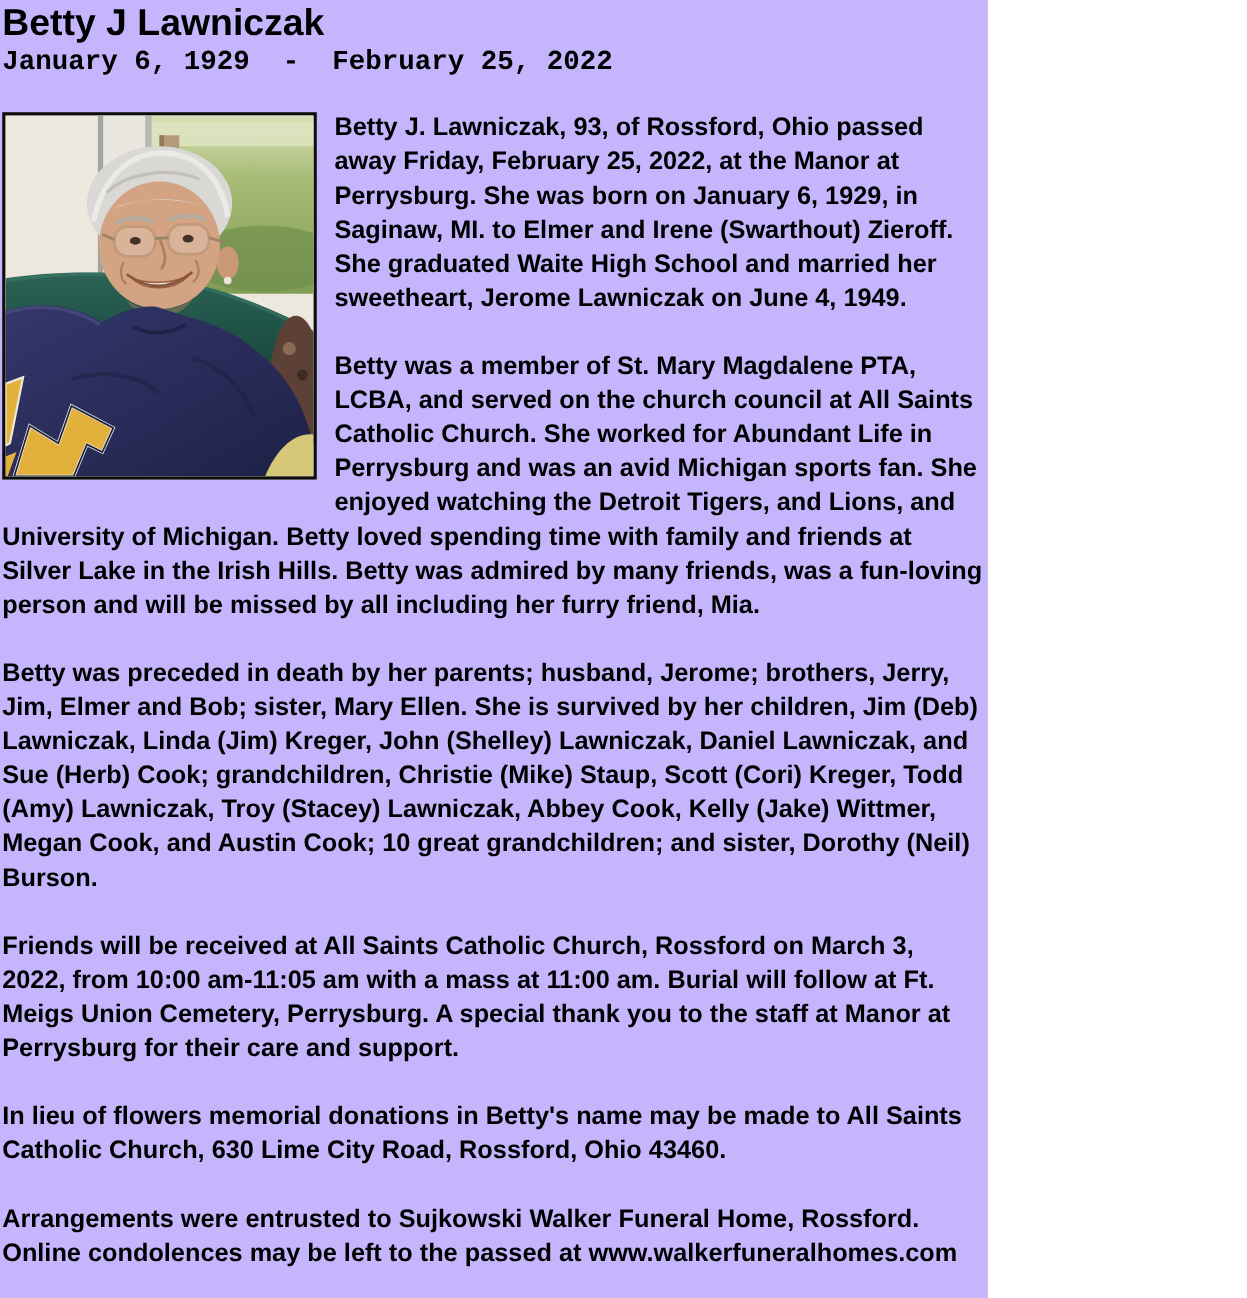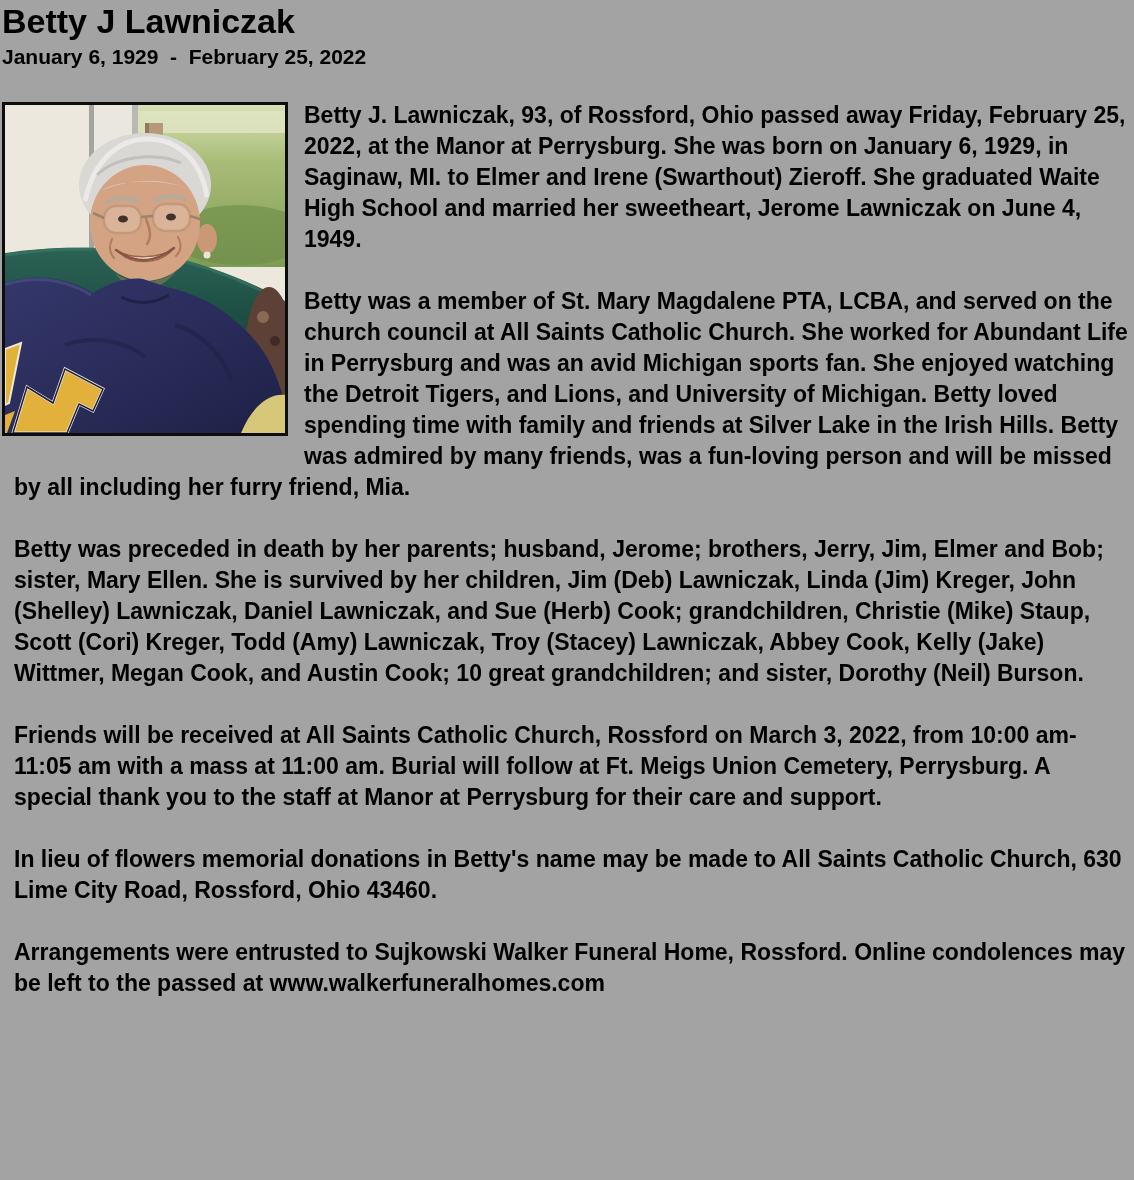--- a/index.html
+++ b/index.html
@@ -1,57 +1,58 @@
 <!DOCTYPE html>
 <html><head>
 <meta charset="utf-8">
 <style>
   html, body {
     margin: 0;
     padding: 0;
     background: #ffffff;
   }
   .page {
-    width: 1134px;
+    width: 898px;
     min-height: 1180px;
     box-sizing: border-box;
     padding: 2px 4px 24px 2px;
-    background: #a3a3a3;
+    background: #c4b5fd;
     color: #000000;
     font-family: "Liberation Sans", "DejaVu Sans", sans-serif;
     font-weight: 700;
   }
   .page-title {
     font-size: 34px;
     line-height: 38px;
     margin: 0;
     letter-spacing: 0;
   }
   .page-dates {
-    font-size: 21px;
+    font-size: 25px;
     line-height: 30px;
     margin: 2px 0 0 0;
     white-space: pre-wrap;
+    font-family: Liberation Mono, monospace;
   }
   .obituary-body {
     margin-top: 28px;
     font-size: 23px;
     line-height: 31px;
   }
   .portrait-frame {
     float: left;
     width: 280px;
     height: 328px;
     border: 3px solid #0d0d0d;
     margin: 2px 16px 8px 0;
     background: #ece8dd;
   }
   .portrait-frame svg { display: block; }
   .obituary-body p {
-    margin: 0 0 31px 12px;
+    margin: 0 0 31px 0;
   }
   .obituary-body p:last-child { margin-bottom: 0; }
 </style>
 </head>
 <body>
 
 <div class="page">
 
   <h1 class="page-title">Betty J Lawniczak</h1>
   <div class="page-dates">January 6, 1929  -  February 25, 2022</div>

